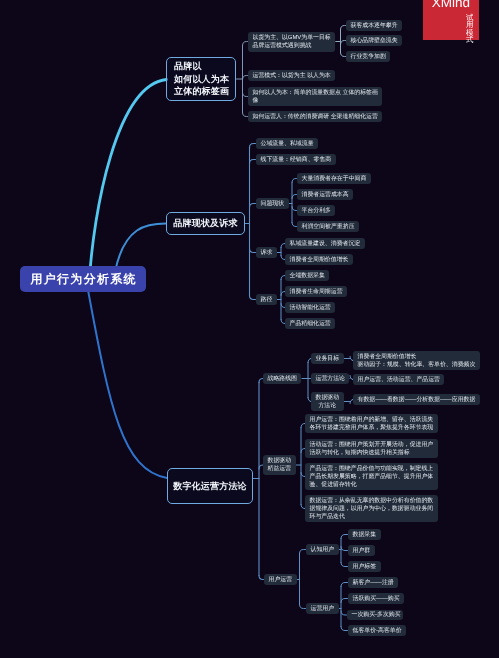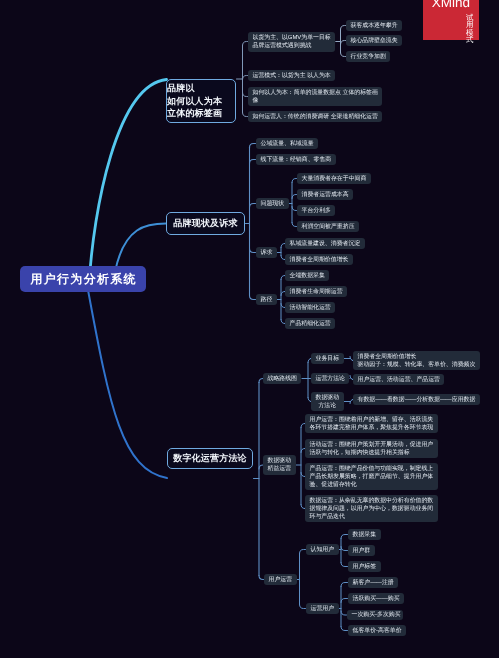--- a/index.html
+++ b/index.html
@@ -11,21 +11,21 @@
   .node{position:absolute;box-sizing:border-box;color:#dfe6f0;}
 
   .root{background:#3a43ab;border-radius:5px;color:#ffffff;font-weight:bold;
         font-size:12px;letter-spacing:1.3px;display:flex;align-items:center;
         justify-content:center;text-indent:1.3px;}
 
   .main{border:1px solid #70aae0;border-radius:5px;background:rgba(10,16,40,0.35);
         display:flex;align-items:center;justify-content:center;
         font-size:9px;color:#f2f6fb;line-height:12.5px;text-align:center;font-weight:bold;
         letter-spacing:.2px;}
-  .main.lft{justify-content:flex-start;text-align:left;margin-top:22px;}
+  .main.lft{justify-content:flex-start;text-align:left;padding-left:7px;}
 
   .chip{background:#222b39;border-radius:3px;font-size:5.9px;line-height:8px;
         color:#e9eff6;display:flex;align-items:center;padding:1px 4.5px;
         white-space:nowrap;width:max-content;}
   .chip.ctr{justify-content:center;text-align:center;}
   .chip .lines{display:block;white-space:nowrap;}
 
   .xmind{position:absolute;left:423px;top:0;width:56px;height:40px;background:#cb2835;
          display:flex;flex-direction:column;align-items:center;justify-content:center;}
   .xmind .t1{color:#fff;font-size:13.5px;font-weight:400;letter-spacing:0px;line-height:1;}
@@ -119,21 +119,21 @@
   <div class="node root" style="left:20px;top:266px;width:126px;height:26px;">用户行为分析系统</div>
 
   <div class="node main lft" style="left:166px;top:57px;width:70px;height:44px;">
     <div><span>品牌以</span><br>
       <span>如何以人为本</span><br>
       <span>立体的标签画</span></div>
   </div>
 
   <div class="node main" style="left:166px;top:212px;width:79px;height:23px;">品牌现状及诉求</div>
 
-  <div class="node main" style="left:167px;top:448px;width:86px;height:21px;">数字化运营方法论</div>
+  <div class="node main" style="left:167px;top:468px;width:86px;height:36px;">数字化运营方法论</div>
 
   <div class="node chip multi" style="left:248px;top:31.5px;height:20px;">
       <div class="lines"><span>以货为主、以GMV为单一目标</span><br><span>品牌运营模式遇到挑战</span></div>
     </div>
   <div class="node chip" style="left:248px;top:70px;height:11px;">运营模式：以货为主 以人为本</div>
   <div class="node chip multi" style="left:248px;top:87px;height:19px;">
       <div class="lines"><span>如何以人为本：简单的流量数据点 立体的标签画</span><br><span>像</span></div>
     </div>
   <div class="node chip" style="left:248px;top:111px;height:11px;">如何运营人：传统的消费调研 全渠道精细化运营</div>
 

